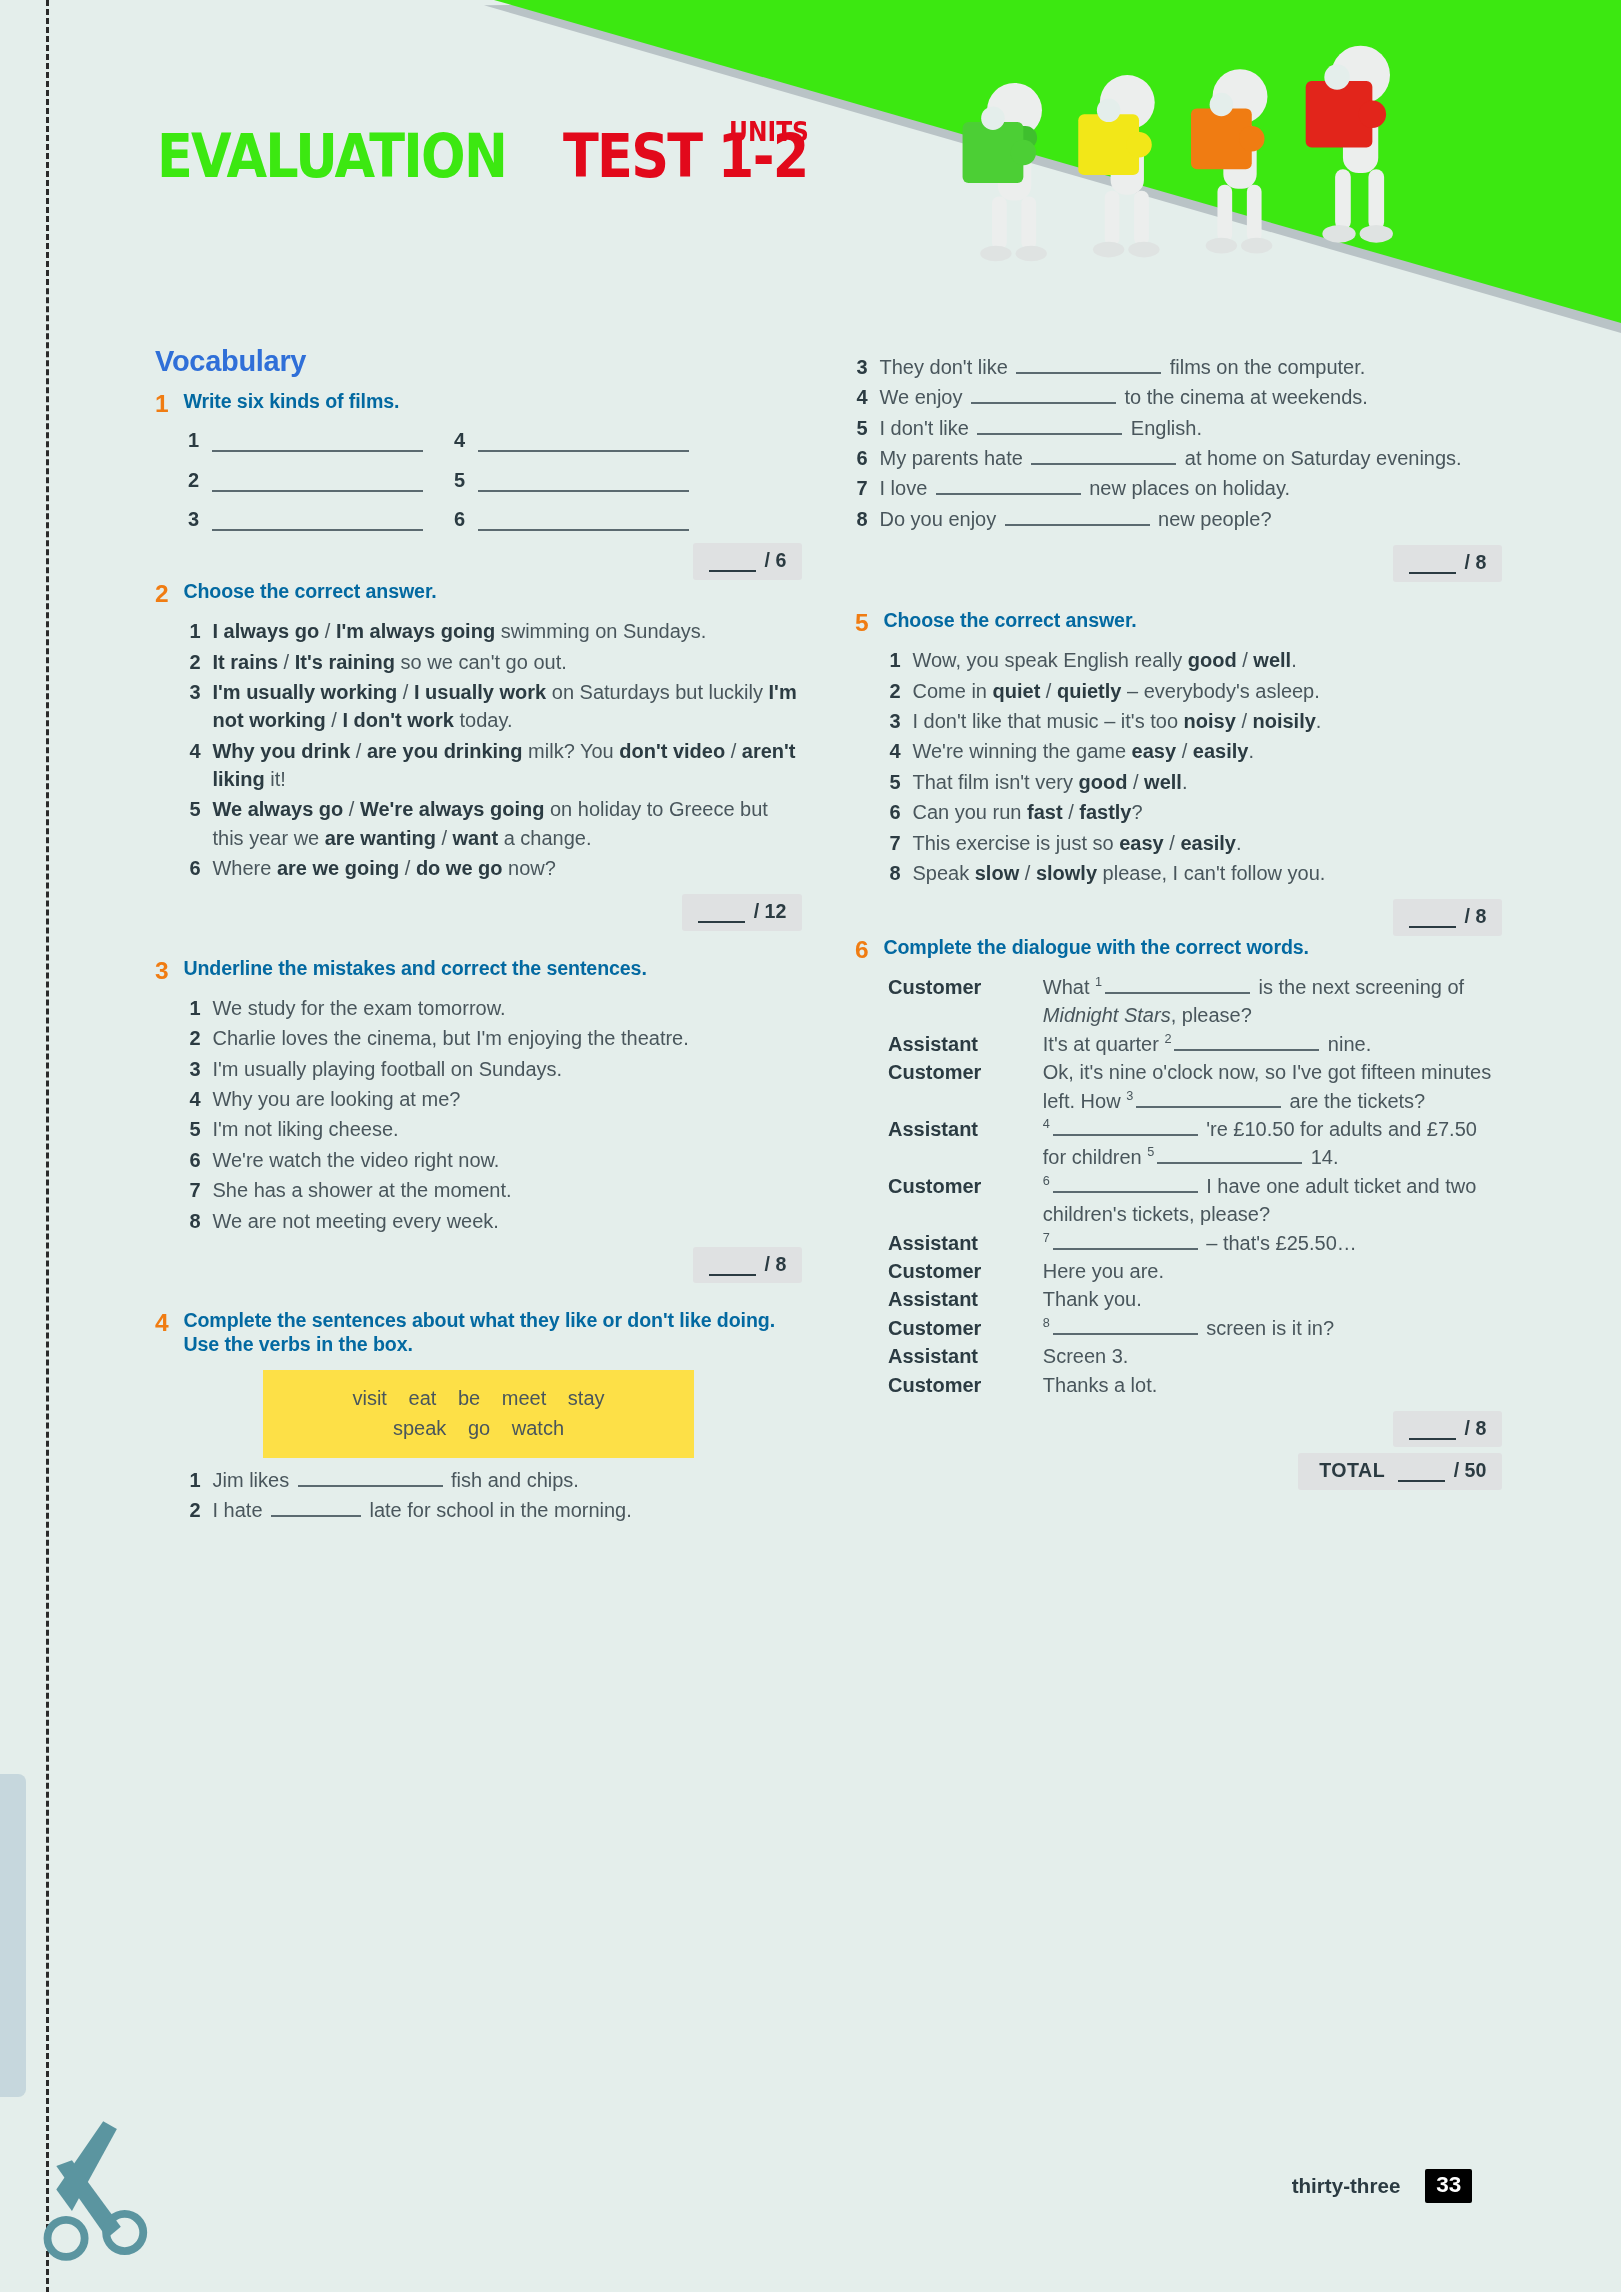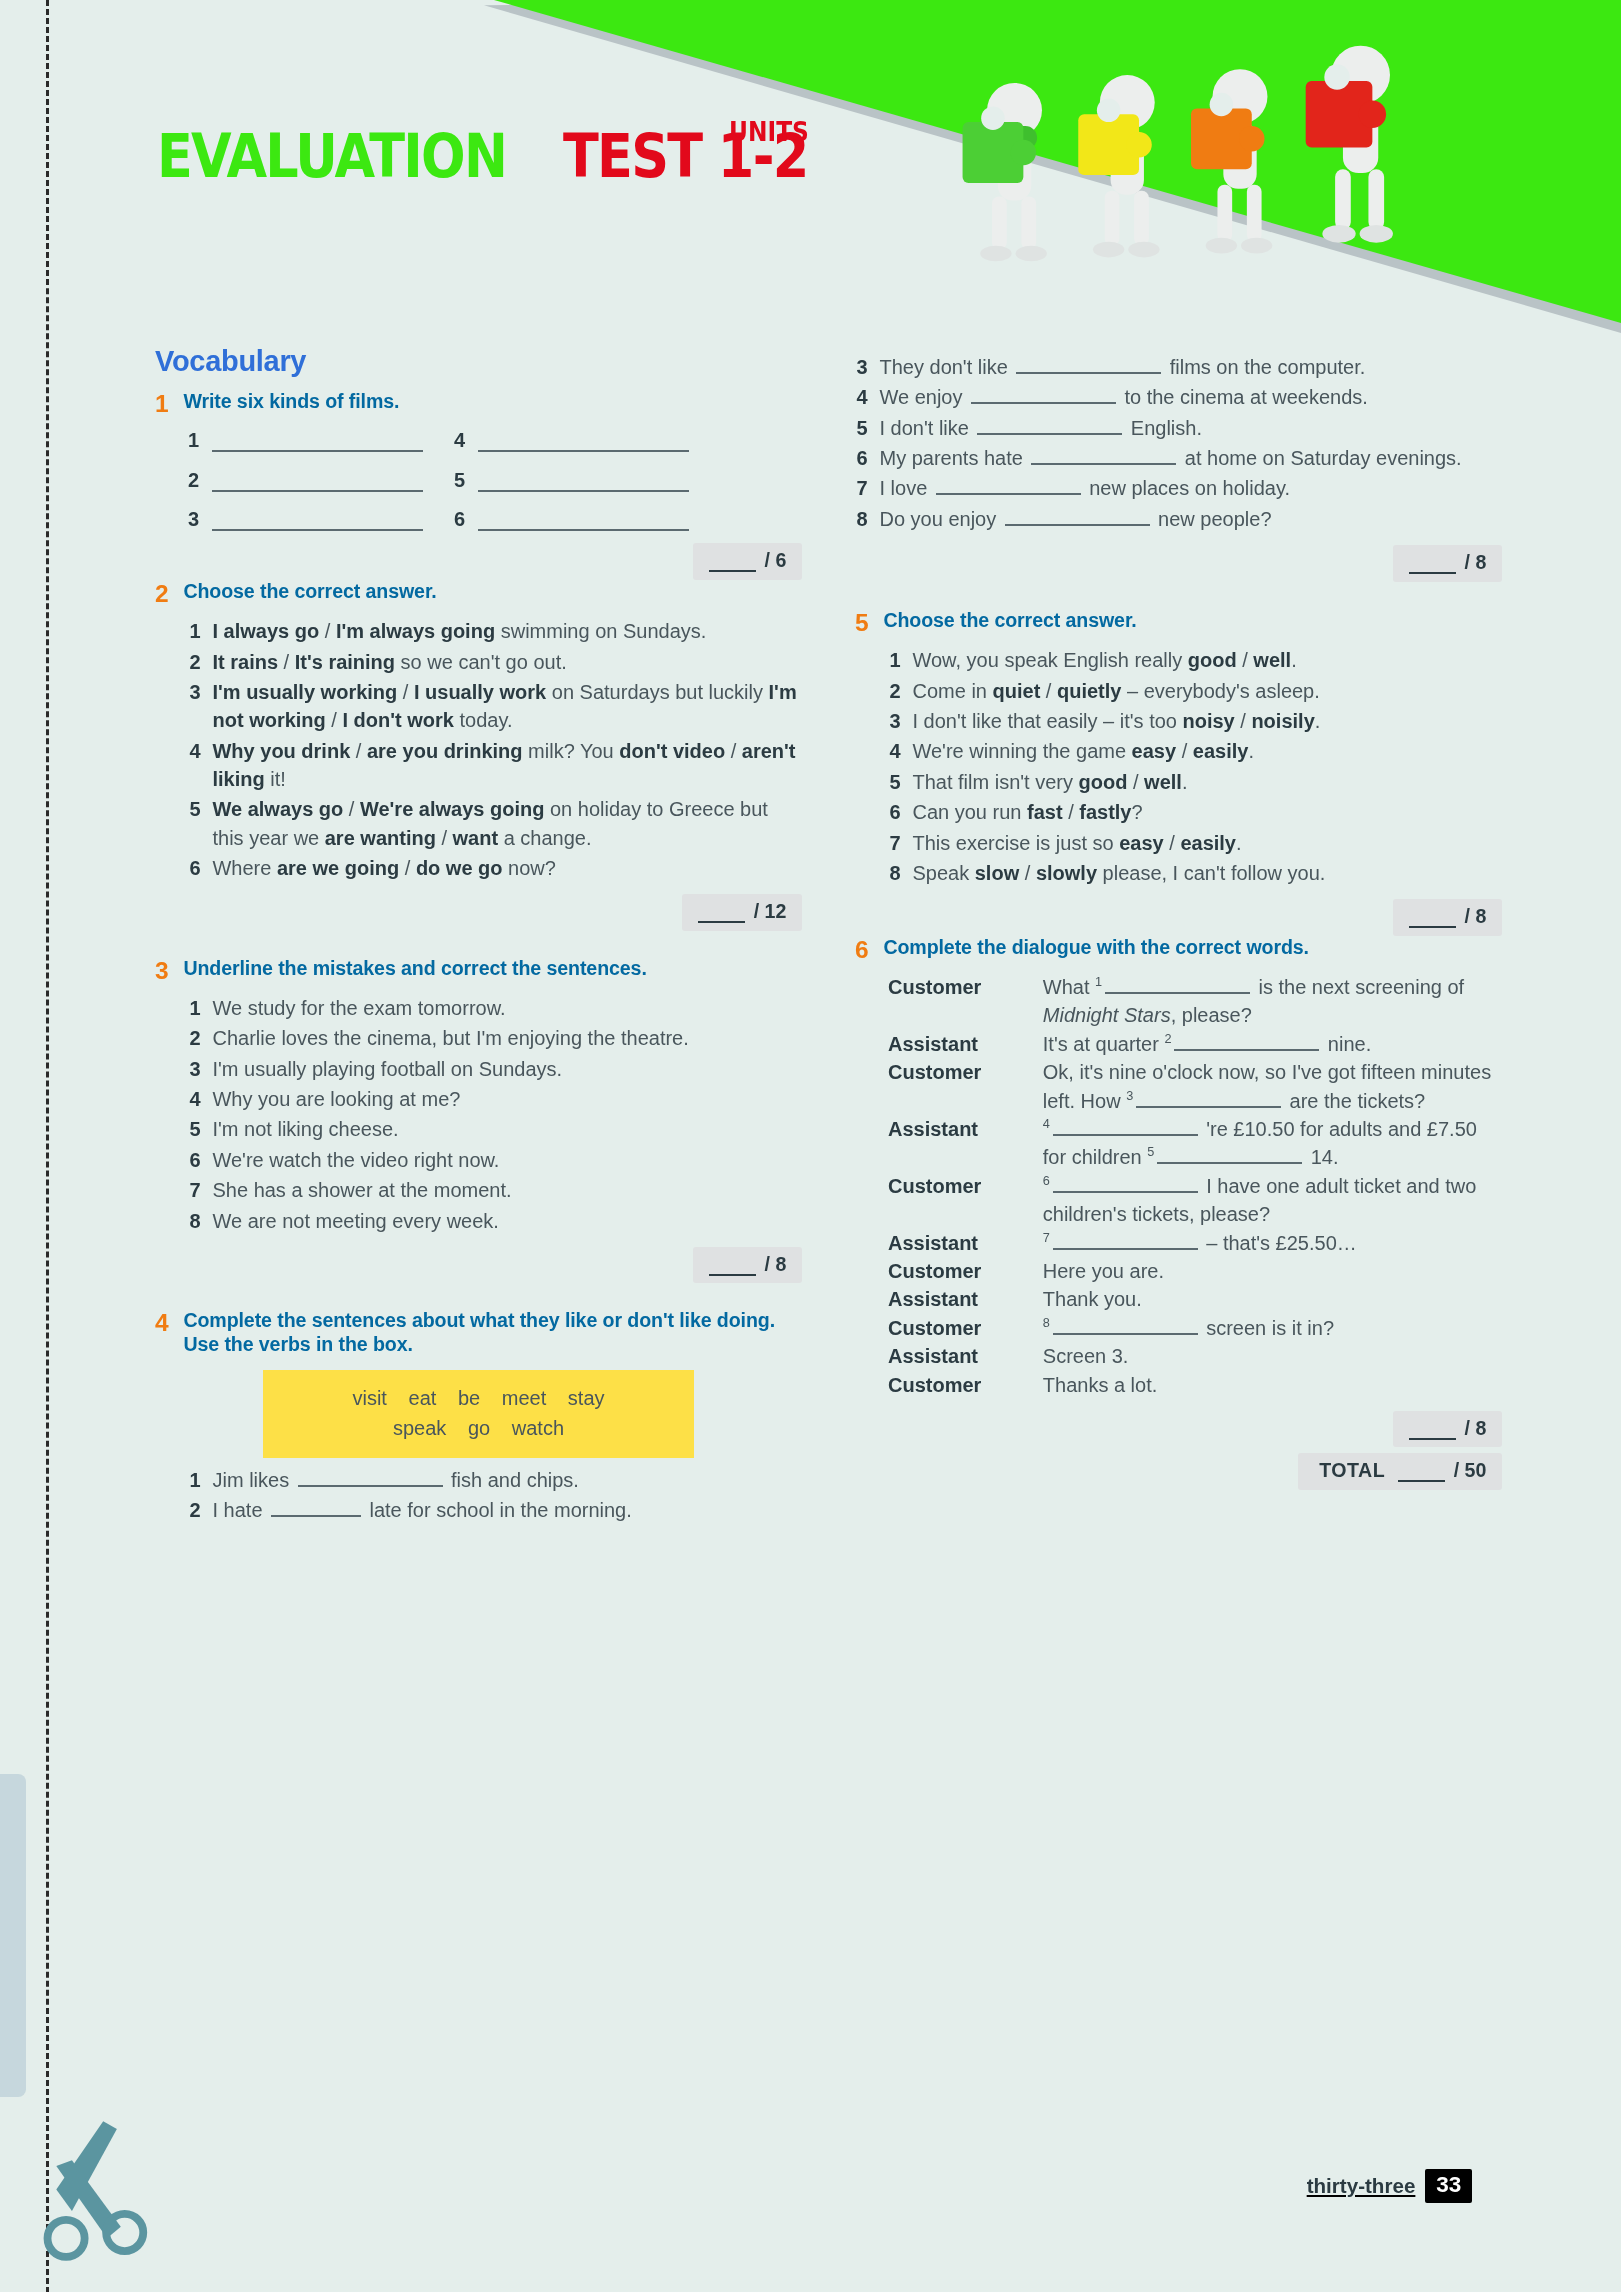--- a/index.html
+++ b/index.html
@@ -234,23 +234,22 @@
     font-size: 20px;
     line-height: 1.42;
   }
 
   
   .footer {
     position: absolute;
     right: 149px; bottom: 90px;
     display: flex;
     align-items: center;
-    gap: 10px;
+    gap: 25px;
     z-index: 6;
-    text-decoration: underline;
   }
   .footer .word {
     color: #2b3b42;
     font-size: 20.6px;
     font-weight: bold;
   }
   .footer .pagenum {
     background: #000000;
     color: #ffffff;
     font-size: 22.5px;
@@ -525,21 +524,21 @@
         <li>
           <span class="n">1</span>
           <span class="txt"><span>Wow, you speak English really </span><b>good</b><span> / </span><b>well</b><span>.</span></span>
         </li>
         <li>
           <span class="n">2</span>
           <span class="txt"><span>Come in </span><b>quiet</b><span> / </span><b>quietly</b><span> – everybody's asleep.</span></span>
         </li>
         <li>
           <span class="n">3</span>
-          <span class="txt"><span>I don't like that easily – it's too </span><b>noisy</b><span> / </span><b>noisily</b><span>.</span></span>
+          <span class="txt"><span>I don't like that music – it's too </span><b>noisy</b><span> / </span><b>noisily</b><span>.</span></span>
         </li>
         <li>
           <span class="n">4</span>
           <span class="txt"><span>We're winning the game </span><b>easy</b><span> / </span><b>easily</b><span>.</span></span>
         </li>
         <li>
           <span class="n">5</span>
           <span class="txt"><span>That film isn't very </span><b>good</b><span> / </span><b>well</b><span>.</span></span>
         </li>
         <li>

